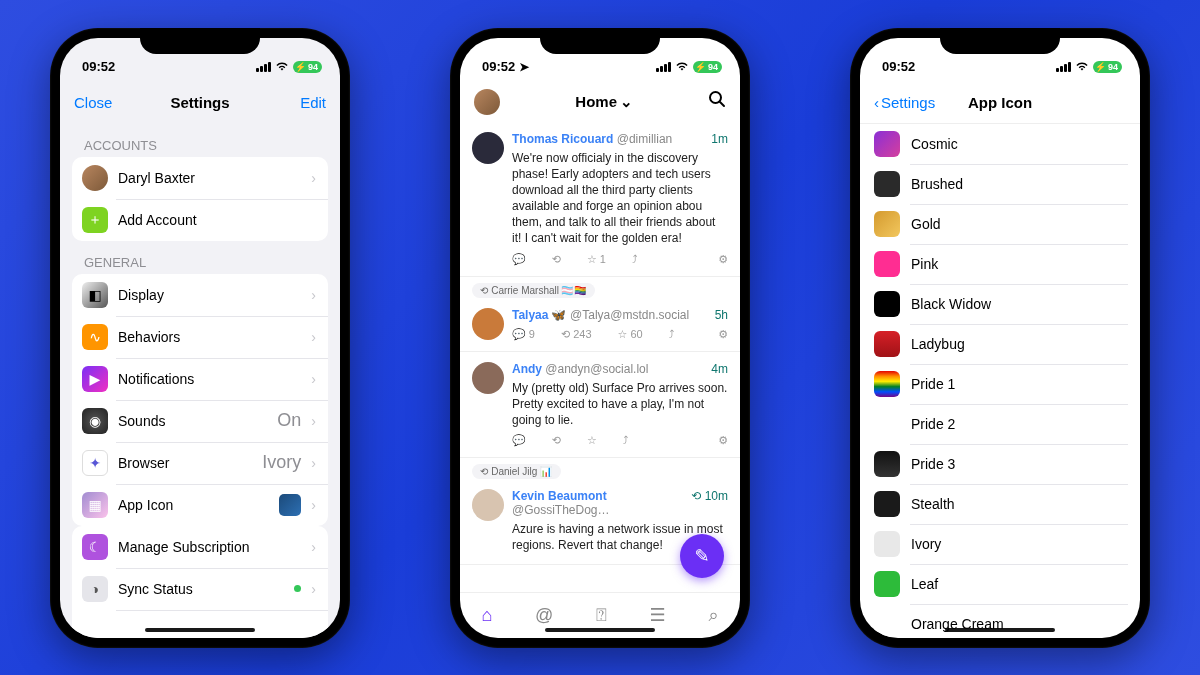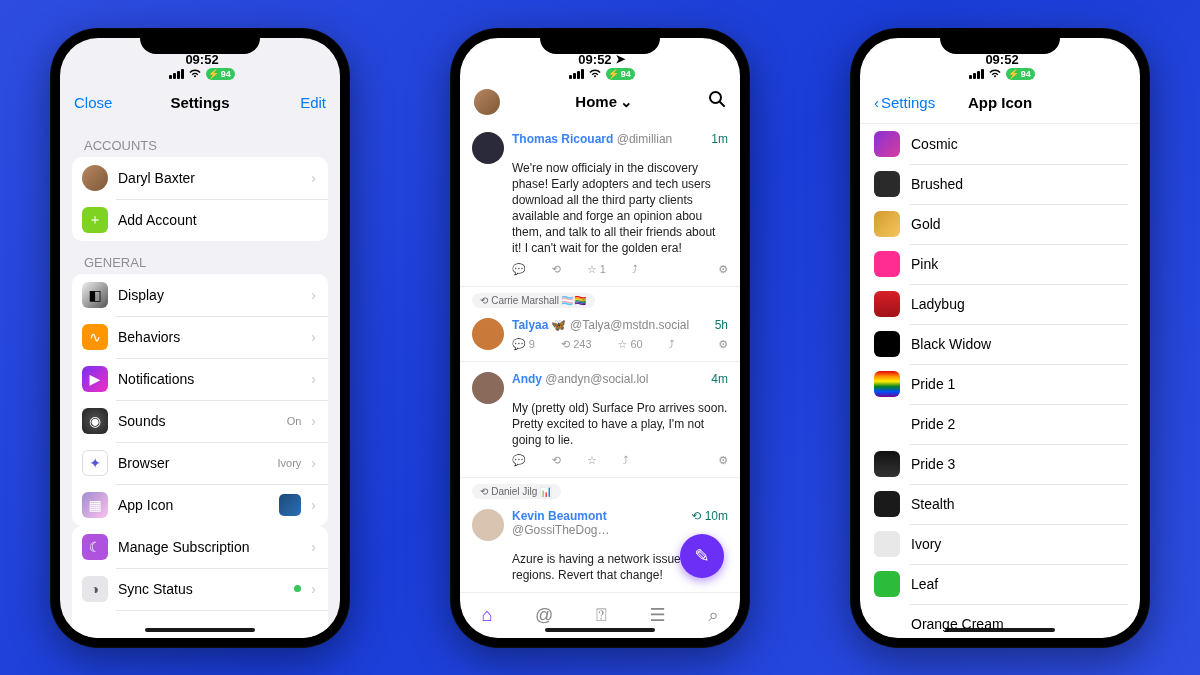--- a/index.html
+++ b/index.html
@@ -29,22 +29,22 @@
   .screen.white { background: #fff; }
   .notch {
     position: absolute; top: 0; left: 50%; transform: translateX(-50%);
     width: 120px; height: 26px;
     background: #000;
     border-bottom-left-radius: 16px;
     border-bottom-right-radius: 16px;
     z-index: 50;
   }
   .statusbar {
-    height: 44px; display: flex; justify-content: flex-start; align-items: center;
-    padding: 14px 18px 0 22px; font-size: 13px; font-weight: 600; flex-direction: column;
+    height: 44px; display: flex; justify-content: space-between; align-items: center;
+    padding: 14px 18px 0 22px; font-size: 13px; font-weight: 600;
   }
   .sb-left { display: flex; align-items: center; gap: 4px; }
   .sb-right { display: flex; align-items: center; gap: 4px; }
   .sig { display: inline-flex; align-items: flex-end; gap: 1.5px; }
   .sig span { width: 2.5px; background:#000; border-radius:1px; }
   .sig span:nth-child(1){height:4px}.sig span:nth-child(2){height:6px}.sig span:nth-child(3){height:8px}.sig span:nth-child(4){height:10px}
   .wifi { font-size:12px; }
   .batt {
     display:inline-flex;align-items:center;gap:1px;
     background:#34c759;color:#fff;font-size:9px;font-weight:700;
@@ -67,37 +67,37 @@
     font-size:14px; position:relative; min-height:38px;
   }
   .row + .row::before {
     content:""; position:absolute; top:0; left:44px; right:0; height:1px; background:#e5e5ea;
   }
   .ico {
     width:26px;height:26px;border-radius:6px;display:flex;align-items:center;justify-content:center;
     font-size:14px;color:#fff;flex-shrink:0;
   }
   .row .label { flex:1; color:#000; }
-  .row .detail { color:#8e8e93; font-size:11px;}
+  .row .detail { color:#8e8e93; font-size:18px;}
   .chev { color:#c7c7cc; font-size:14px; }
   .avatar { width:26px;height:26px;border-radius:50%;background:linear-gradient(135deg,#b8865f,#7d5939);flex-shrink:0;}
   .homebar{position:absolute;bottom:6px;left:50%;transform:translateX(-50%);width:110px;height:4px;border-radius:3px;background:#000;opacity:.9;}
 
   
   .feed-hdr{height:40px;display:flex;align-items:center;justify-content:space-between;padding:0 14px;}
   .feed-hdr .avatar{width:26px;height:26px;}
   .feed-hdr .ttl{font-weight:600;font-size:15px;display:flex;align-items:center;gap:3px;}
   .feed{flex:1;overflow:hidden;}
   .post{display:flex;gap:8px;padding:10px 12px;border-bottom:1px solid #eee;}
   .post .pav{width:32px;height:32px;border-radius:50%;flex-shrink:0;}
   .post .body{flex:1;font-size:12px;color:#222;}
   .post .nm{font-weight:600;color:#3b82f6;}
   .post .hn{color:#888;}
   .post .tm{color:#0f766e;float:right;}
-  .post .txt{margin-top:14px;line-height:1.35;}
+  .post .txt{margin-top:4px;line-height:1.35;}
   .post .acts{display:flex;gap:26px;margin-top:6px;color:#999;font-size:11px;}
   .boost{display:inline-flex;align-items:center;gap:5px;background:#f3f3f6;border-radius:11px;padding:2px 8px;font-size:10px;color:#666;margin:6px 0 0 12px;}
   .tabbar{height:46px;border-top:1px solid #eee;display:flex;align-items:center;justify-content:space-around;color:#888;font-size:18px;}
   .tabbar .active{color:#6b2ff5;}
   .compose{position:absolute;right:16px;bottom:60px;width:44px;height:44px;border-radius:50%;background:#6b2ff5;display:flex;align-items:center;justify-content:center;color:#fff;font-size:18px;box-shadow:0 3px 10px rgba(107,47,245,.5);}
 
   
   .iconlist{flex:1;overflow:hidden;padding:0 12px;}
   .irow{display:flex;align-items:center;gap:11px;padding:7px 2px;position:relative;font-size:14px;}
   .irow+.irow::before{content:"";position:absolute;top:0;left:38px;right:0;height:1px;background:#e5e5ea;}
@@ -352,26 +352,26 @@
         </div>
         <div class="irow">
           <span class="iico" style="background:linear-gradient(135deg,#d49a2e,#f2c75e)"></span>
     <span>Gold</span>
         </div>
         <div class="irow">
           <span class="iico" style="background:#ff2d92"></span>
     <span>Pink</span>
         </div>
         <div class="irow">
+          <span class="iico" style="background:#000"></span>
+    <span>Black Widow</span>
+        </div>
+        <div class="irow">
           <span class="iico" style="background:linear-gradient(180deg,#d62027,#a01217)"></span>
     <span>Ladybug</span>
-        </div>
-        <div class="irow">
-          <span class="iico" style="background:#000"></span>
-    <span>Black Widow</span>
         </div>
         <div class="irow">
           <span class="iico" style="background:linear-gradient(180deg,#e40303 0%,#ff8c00 20%,#ffed00 40%,#008026 60%,#004dff 80%,#750787 100%)"></span>
     <span>Pride 1</span>
         </div>
         <div class="irow">
           <span class="iico" style="background:#fff"></span>
     <span>Pride 2</span>
         </div>
         <div class="irow">

